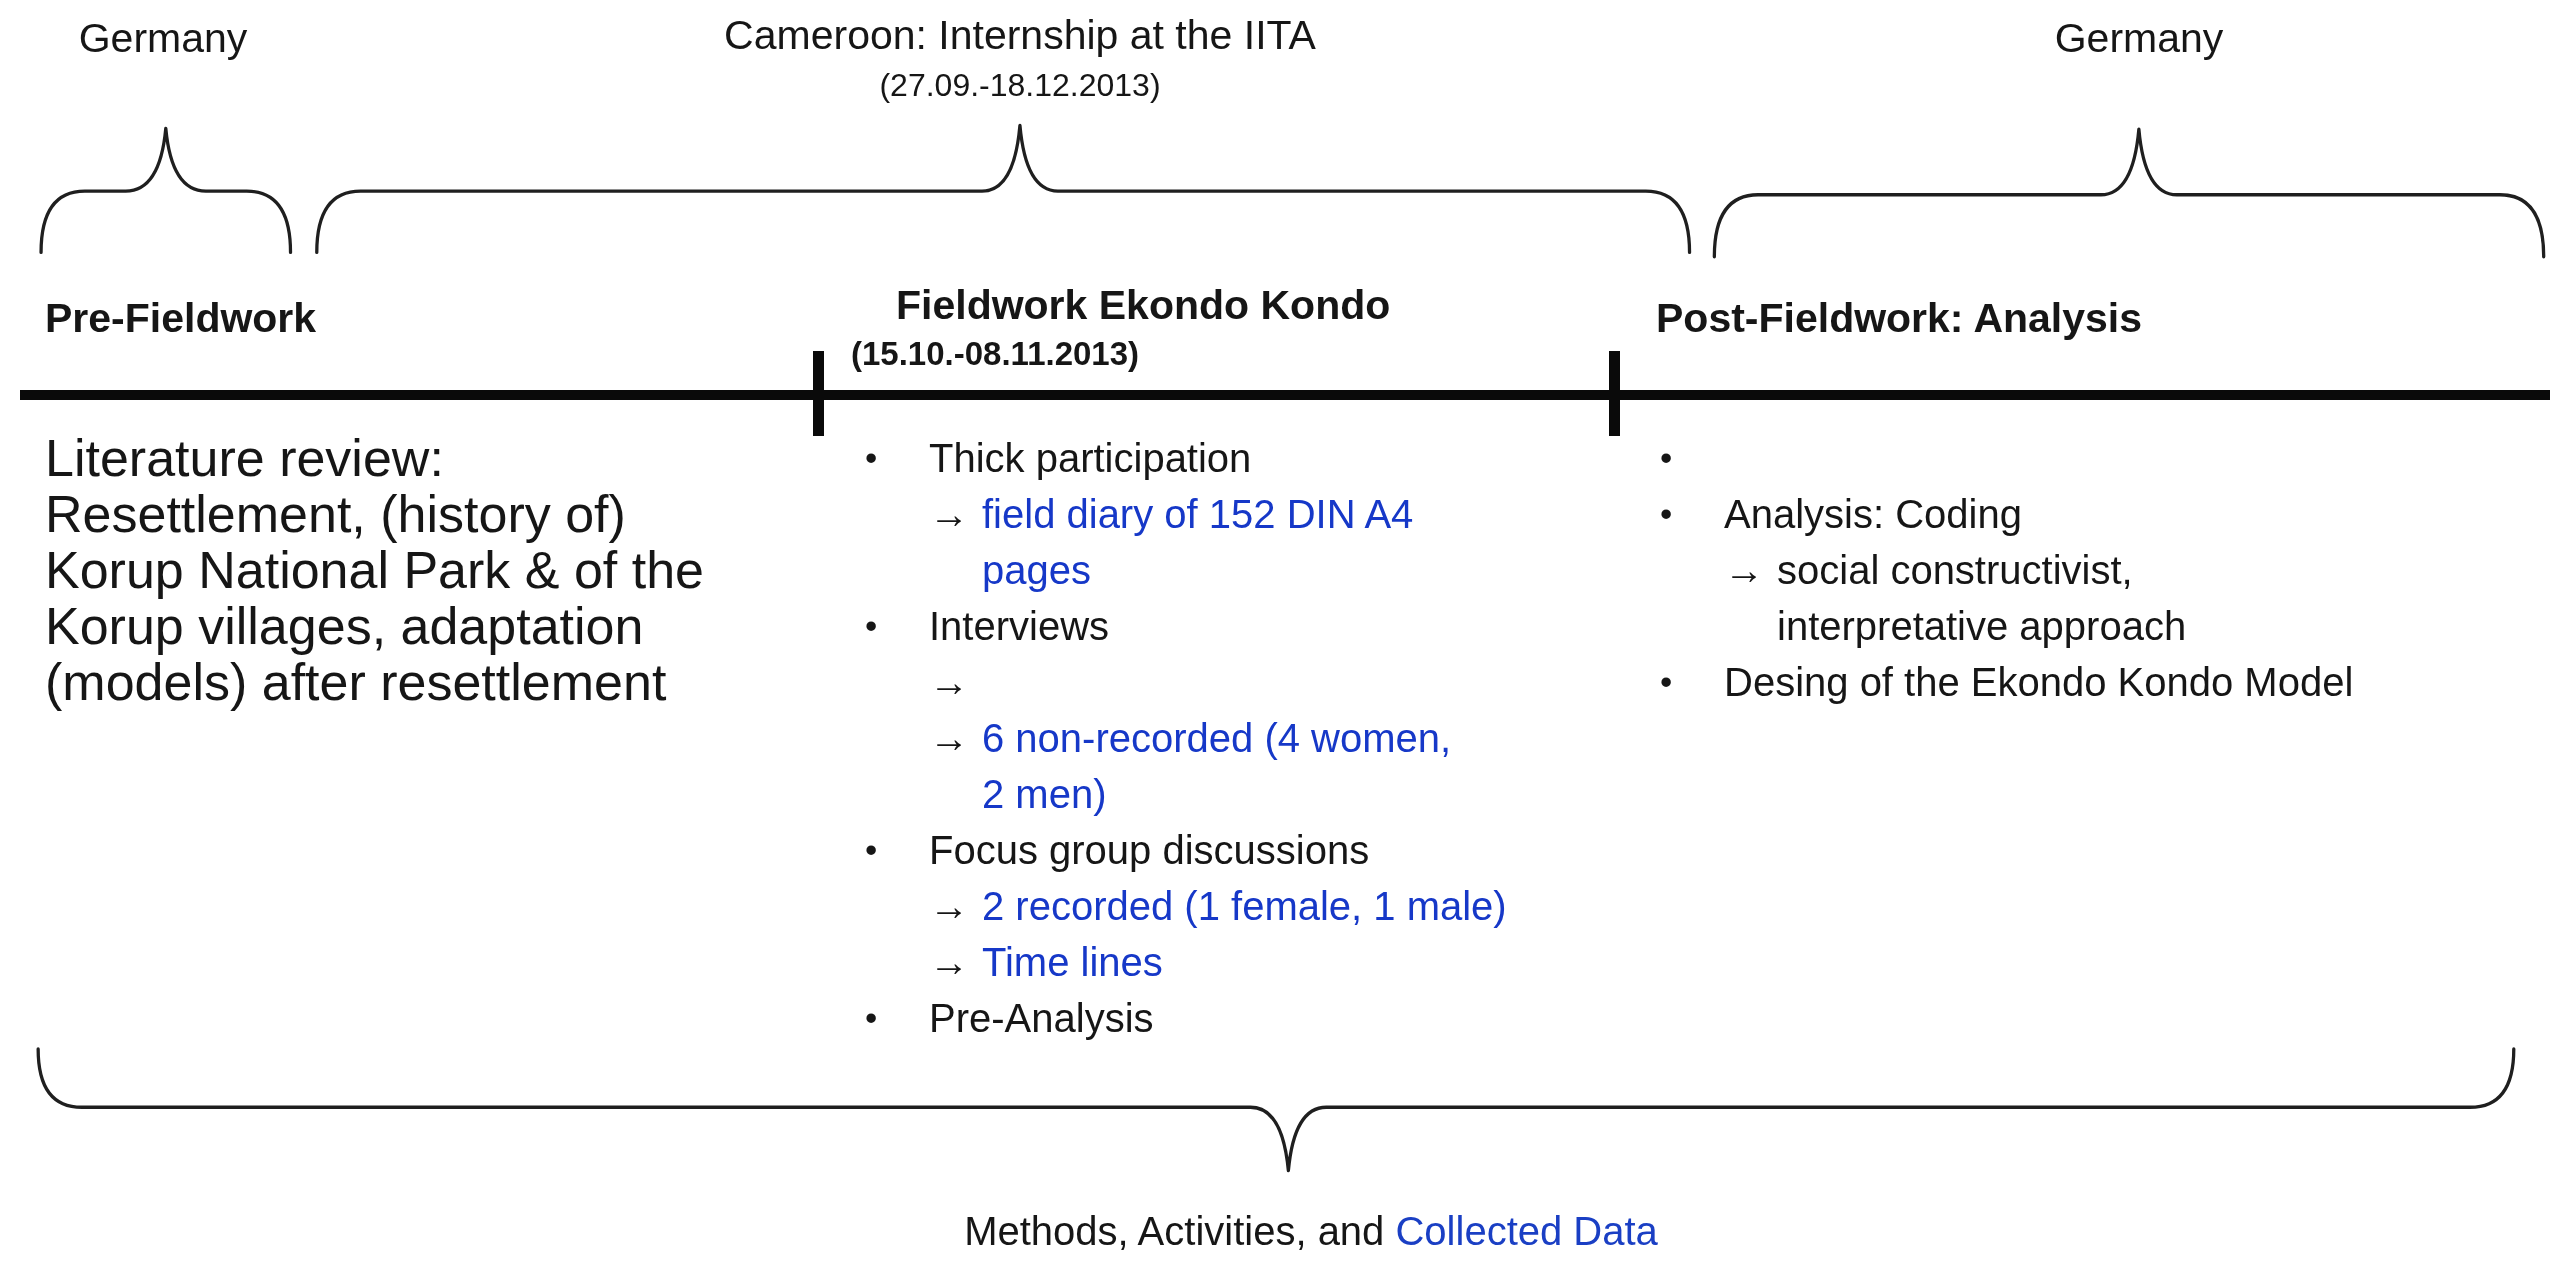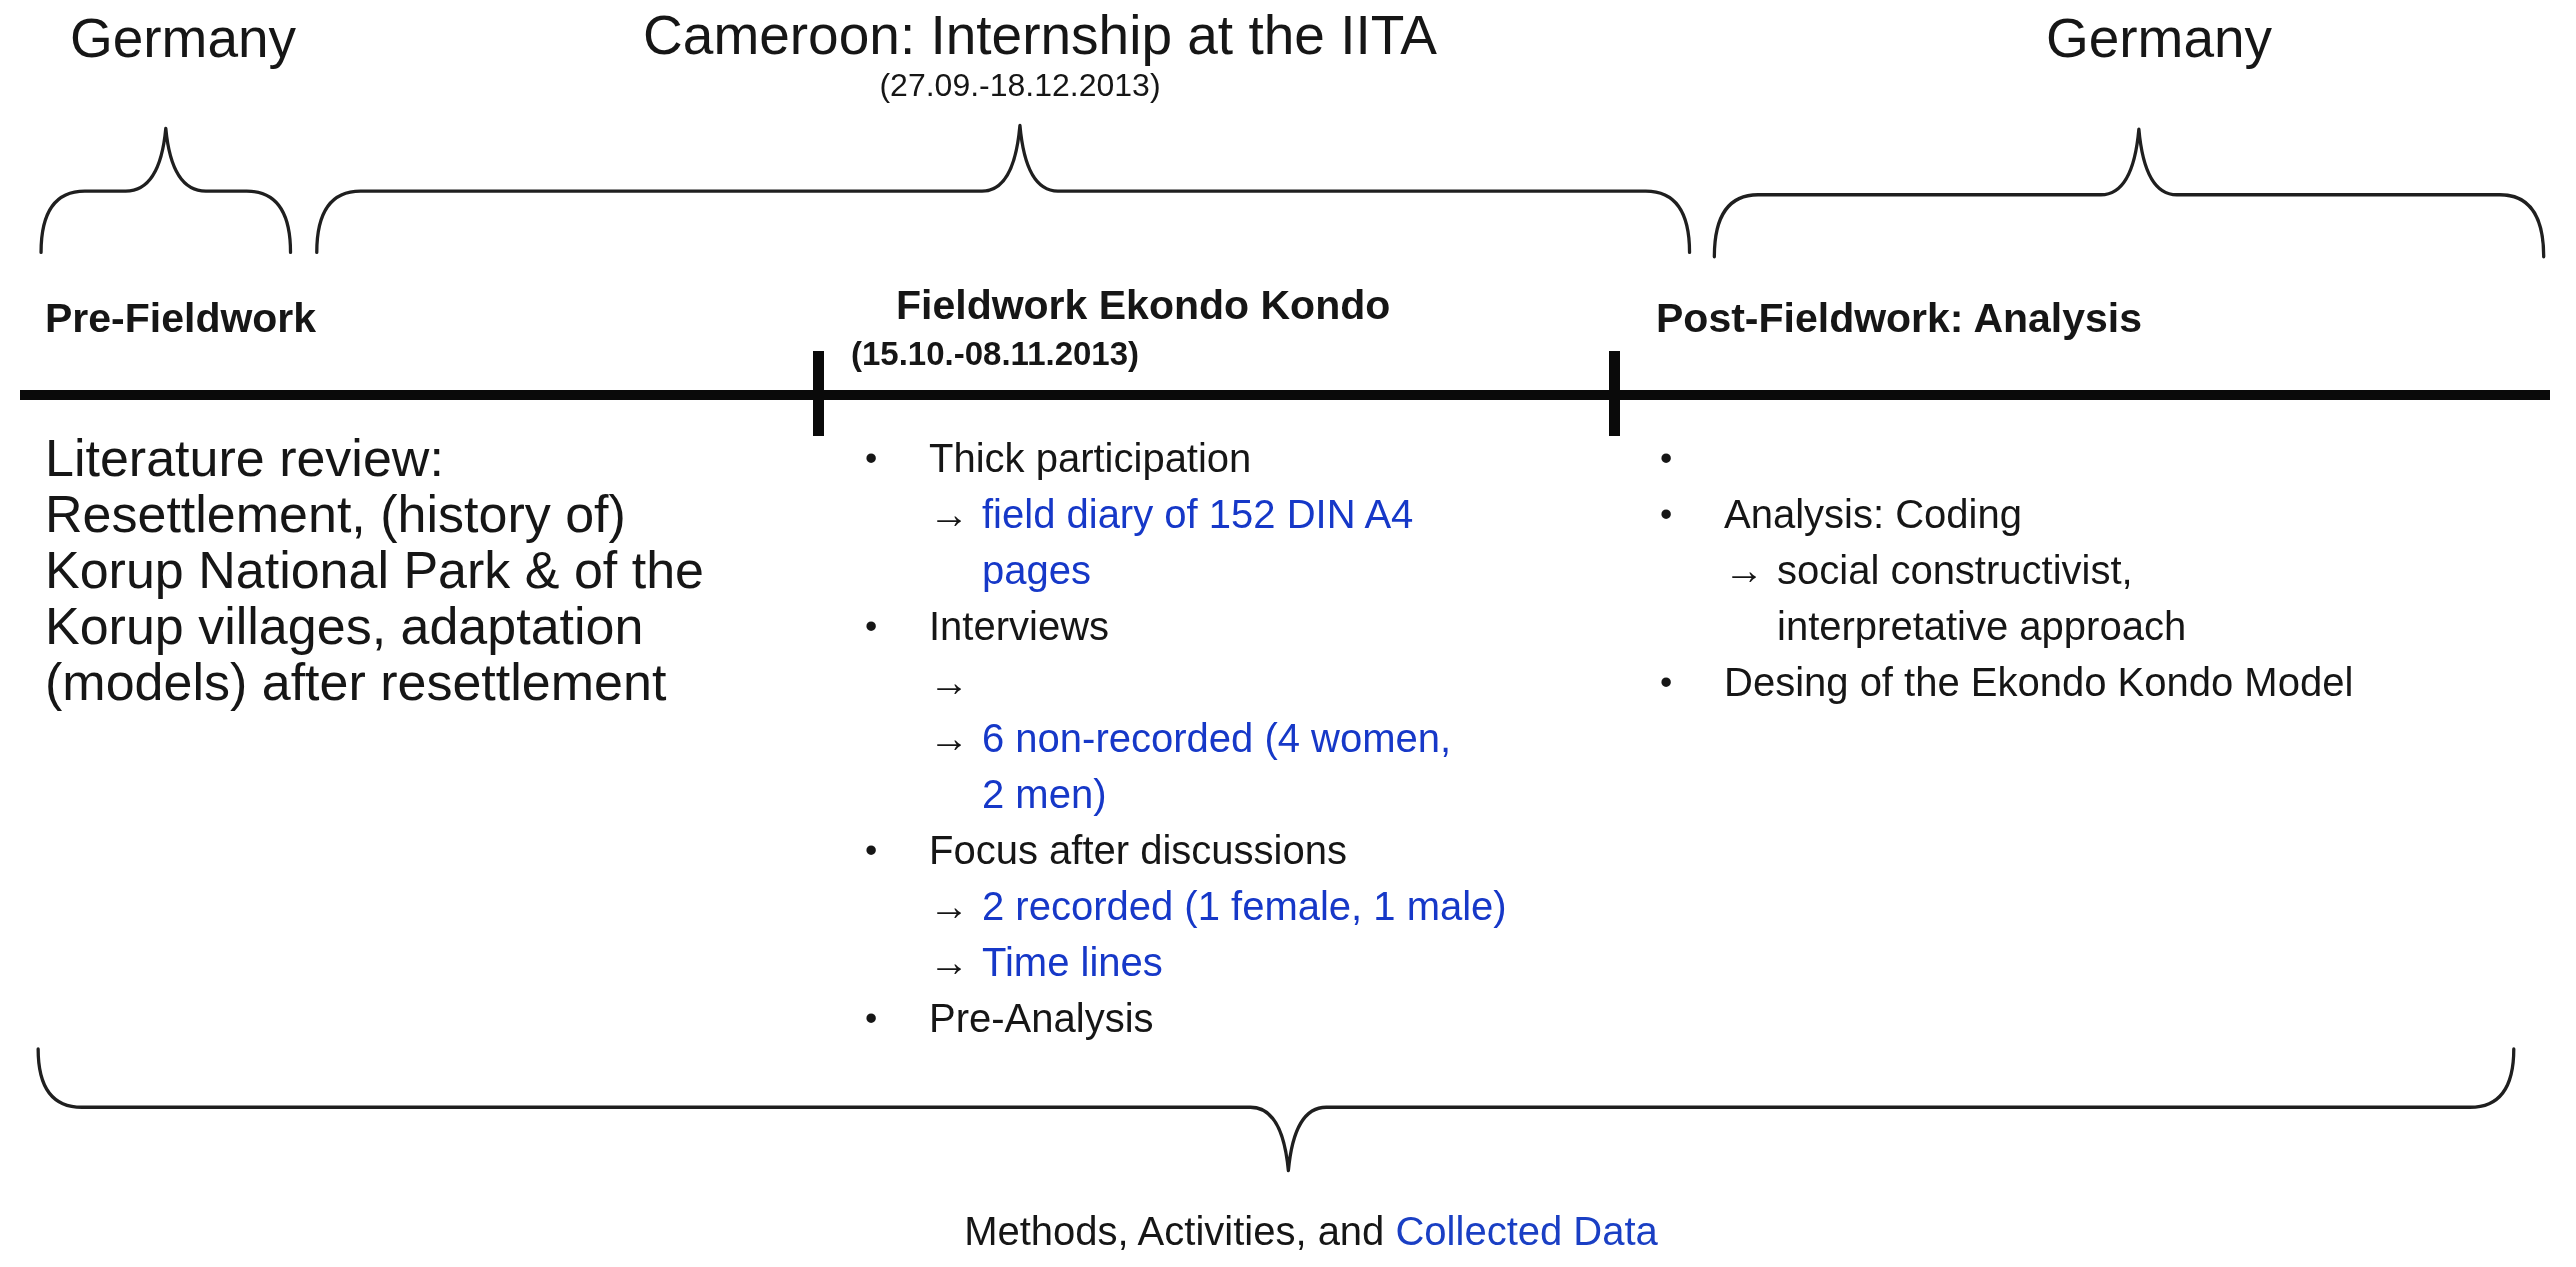--- a/index.html
+++ b/index.html
@@ -12,21 +12,21 @@
     position:relative;
     width:2576px;
     height:1267px;
     background:#ffffff;
     font-family:"Liberation Sans", sans-serif;
     color:var(--ink);
     overflow:hidden;
   }
   .abs{position:absolute;}
   .cx{transform:translateX(-50%);}
-  .toplabel{font-size:55px;line-height:47px;white-space:nowrap;margin-left:20px;}
+  .toplabel{font-size:41px;line-height:47px;white-space:nowrap;}
   .topdates{font-size:32px;line-height:38px;white-space:nowrap;}
   .heading{font-size:41px;line-height:47px;font-weight:bold;white-space:nowrap;}
   .middates{font-size:33px;line-height:38px;font-weight:bold;white-space:nowrap;}
   .bodytext{font-size:52px;line-height:56px;white-space:pre-line;}
   .list{font-size:40px;line-height:56px;}
   .row{display:flex;align-items:flex-start;}
   .row.indent{padding-left:64px;}
   .bcol{flex:none;width:64px;font-size:35px;line-height:56px;}
   .acol{flex:none;width:53px;line-height:56px;}
   .txt{white-space:pre-line;}
@@ -97,21 +97,21 @@
       <span class="acol">→</span>
     </div>
     <div class="row indent">
       <span class="acol">→</span>
       <span class="txt blue">6 non-recorded (4 women,
 2 men)</span>
     </div>
 
     <div class="row">
       <span class="bcol">•</span>
-      <span class="txt">Focus after discussions</span>
+      <span class="txt">Focus group discussions</span>
     </div>
     <div class="row indent">
       <span class="acol">→</span>
       <span class="txt blue">2 recorded (1 female, 1 male)</span>
     </div>
     <div class="row indent">
       <span class="acol">→</span>
       <span class="txt blue">Time lines</span>
     </div>
 

